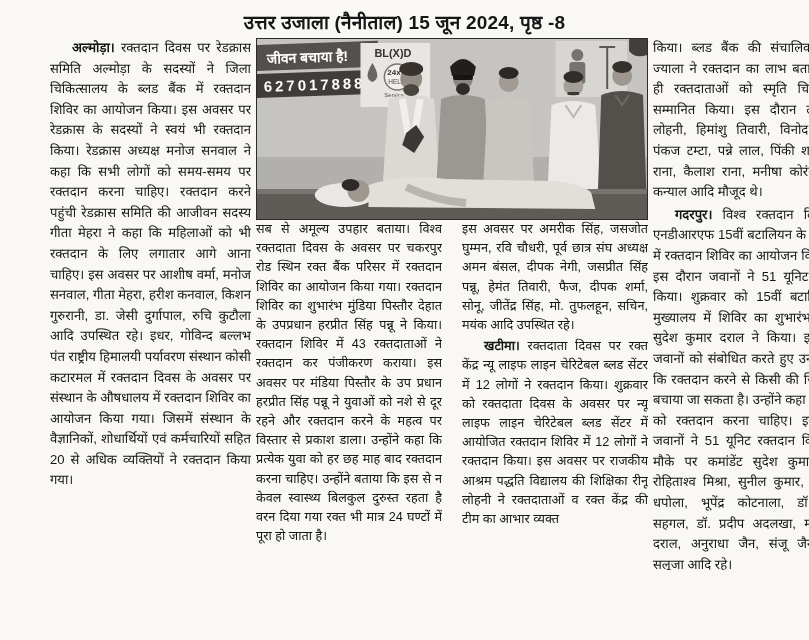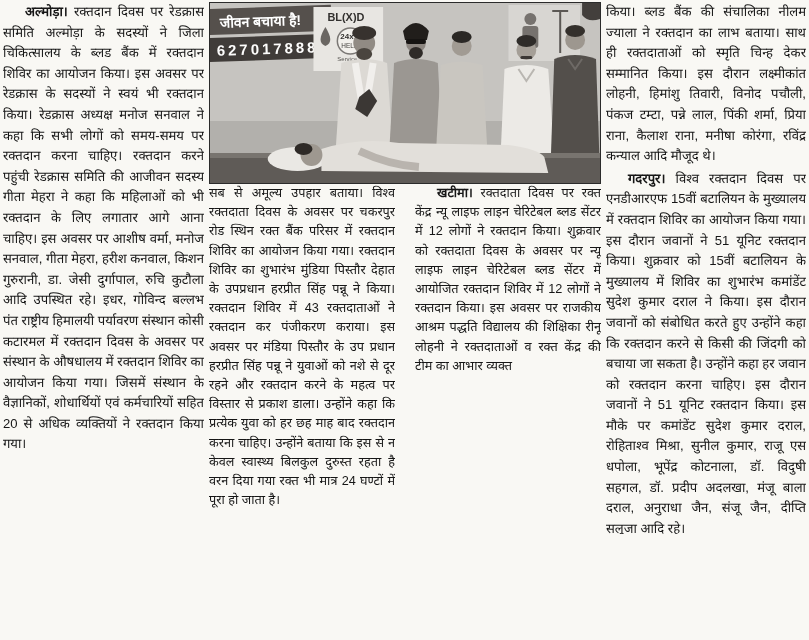--- a/index.html
+++ b/index.html
@@ -12,21 +12,21 @@
     text-align:center;font-weight:700;font-size:19px;
     padding:9px 0 1px;letter-spacing:.2px;
   }
   .headline{
     margin:1px 4px 4px;text-align:center;
     font-size:49px;font-weight:800;line-height:1.04;
     letter-spacing:-1px;white-space:nowrap;
   }
   .content{
     display:grid;grid-template-columns:201px 392px 200px;
-    column-gap:5px;padding:2px 3px 0;height:532px;overflow:hidden;
+    column-gap:5px;padding:2px 3px 0;height:532px;overflow:hidden;margin-left:47px;
   }
   .col{overflow:hidden;}
   .col p{margin:0 0 2px;text-align:justify;}
   .col p.indent{text-indent:22px;}
   .col p b{font-weight:700;}
   .side{font-size:13.1px;line-height:20.6px;}
   .middle{display:flex;flex-direction:column;overflow:hidden;}
   .photo-frame{
     border:1px solid #2b2b2b;height:180px;flex:0 0 auto;
     background:#c6c4c0;overflow:hidden;
@@ -38,20 +38,21 @@
   }
   .two-col{display:flex;gap:20px;flex:1 1 auto;overflow:hidden;}
   .two-col .col{flex:1;font-size:12.7px;line-height:19.2px;}
   .svg-hindi{font-family:"Liberation Sans","DejaVu Sans",sans-serif;}
 </style>
 </head>
 <body>
 
 <div class="page">
 
+  <div class="masthead">उत्तर उजाला (नैनीताल) 15 जून 2024, पृष्ठ -8</div>
 
 
   <div class="content">
 
     <div class="col side">
         <p class="indent"><b>अल्मोड़ा। </b>रक्तदान दिवस पर रेडक्रास समिति अल्मोड़ा के सदस्यों ने जिला चिकित्सालय के ब्लड बैंक में रक्तदान शिविर का आयोजन किया। इस अवसर पर रेडक्रास के सदस्यों ने स्वयं भी रक्तदान किया। रेडक्रास अध्यक्ष मनोज सनवाल ने कहा कि सभी लोगों को समय-समय पर रक्तदान करना चाहिए। रक्तदान करने पहुंची रेडक्रास समिति की आजीवन सदस्य गीता मेहरा ने कहा कि महिलाओं को भी रक्तदान के लिए लगातार आगे आना चाहिए। इस अवसर पर आशीष वर्मा, मनोज सनवाल, गीता मेहरा, हरीश कनवाल, किशन गुरुरानी, डा. जेसी दुर्गापाल, रुचि कुटौला आदि उपस्थित रहे। इधर, गोविन्द बल्लभ पंत राष्ट्रीय हिमालयी पर्यावरण संस्थान कोसी कटारमल में रक्तदान दिवस के अवसर पर संस्थान के औषधालय में रक्तदान शिविर का आयोजन किया गया। जिसमें संस्थान के वैज्ञानिकों, शोधार्थियों एवं कर्मचारियों सहित 20 से अधिक व्यक्तियों ने रक्तदान किया गया।</p>
       </div>
 
     <div class="middle">
       <div class="photo-frame">
@@ -133,20 +134,21 @@
             <circle cx="102" cy="152" r="11" fill="#9e9890"></circle>
             <ellipse cx="94" cy="146" rx="9" ry="6" fill="#2e2a27"></ellipse>
           </g>
         </svg>
       </div>
       <div class="two-col">
         <div class="col">
             <p>सब से अमूल्य उपहार बताया। विश्व रक्तदाता दिवस के अवसर पर चकरपुर रोड स्थिन रक्त बैंक परिसर में रक्तदान शिविर का आयोजन किया गया। रक्तदान शिविर का शुभारंभ मुंडिया पिस्तौर देहात के उपप्रधान हरप्रीत सिंह पन्नू ने किया। रक्तदान शिविर में 43 रक्तदाताओं ने रक्तदान कर पंजीकरण कराया। इस अवसर पर मंडिया पिस्तौर के उप प्रधान हरप्रीत सिंह पन्नू ने युवाओं को नशे से दूर रहने और रक्तदान करने के महत्व पर विस्तार से प्रकाश डाला। उन्होंने कहा कि प्रत्येक युवा को हर छह माह बाद रक्तदान करना चाहिए। उन्होंने बताया कि इस से न केवल स्वास्थ्य बिलकुल दुरुस्त रहता है वरन दिया गया रक्त भी मात्र 24 घण्टों में पूरा हो जाता है।</p>
           </div>
         <div class="col">
+            <p>इस अवसर पर अमरीक सिंह, जसजोत घुम्मन, रवि चौधरी, पूर्व छात्र संघ अध्यक्ष अमन बंसल, दीपक नेगी, जसप्रीत सिंह पन्नू, हेमंत तिवारी, फैज, दीपक शर्मा, सोनू, जीतेंद्र सिंह, मो. तुफलहून, सचिन, मयंक आदि उपस्थित रहे।</p>
             <p class="indent"><b>खटीमा। </b>रक्तदाता दिवस पर रक्त केंद्र न्यू लाइफ लाइन चेरिटेबल ब्लड सेंटर में 12 लोगों ने रक्तदान किया। शुक्रवार को रक्तदाता दिवस के अवसर पर न्यू लाइफ लाइन चेरिटेबल ब्लड सेंटर में आयोजित रक्तदान शिविर में 12 लोगों ने रक्तदान किया। इस अवसर पर राजकीय आश्रम पद्धति विद्यालय की शिक्षिका रीनू लोहनी ने रक्तदाताओं व रक्त केंद्र की टीम का आभार व्यक्त</p>
           </div>
       </div>
     </div>
 
     <div class="col side">
         <p>किया। ब्लड बैंक की संचालिका नीलम ज्याला ने रक्तदान का लाभ बताया। साथ ही रक्तदाताओं को स्मृति चिन्ह देकर सम्मानित किया। इस दौरान लक्ष्मीकांत लोहनी, हिमांशु तिवारी, विनोद पचौली, पंकज टम्टा, पन्ने लाल, पिंकी शर्मा, प्रिया राना, कैलाश राना, मनीषा कोरंगा, रविंद्र कन्याल आदि मौजूद थे।</p>
         <p class="indent"><b>गदरपुर। </b>विश्व रक्तदान दिवस पर एनडीआरएफ 15वीं बटालियन के मुख्यालय में रक्तदान शिविर का आयोजन किया गया। इस दौरान जवानों ने 51 यूनिट रक्तदान किया। शुक्रवार को 15वीं बटालियन के मुख्यालय में शिविर का शुभारंभ कमांडेंट सुदेश कुमार दराल ने किया। इस दौरान जवानों को संबोधित करते हुए उन्होंने कहा कि रक्तदान करने से किसी की जिंदगी को बचाया जा सकता है। उन्होंने कहा हर जवान को रक्तदान करना चाहिए। इस दौरान जवानों ने 51 यूनिट रक्तदान किया। इस मौके पर कमांडेंट सुदेश कुमार दराल, रोहिताश्व मिश्रा, सुनील कुमार, राजू एस धपोला, भूपेंद्र कोटनाला, डॉ. विदुषी सहगल, डॉ. प्रदीप अदलखा, मंजू बाला दराल, अनुराधा जैन, संजू जैन, दीप्ति सलूजा आदि रहे।</p>
       </div>
 

